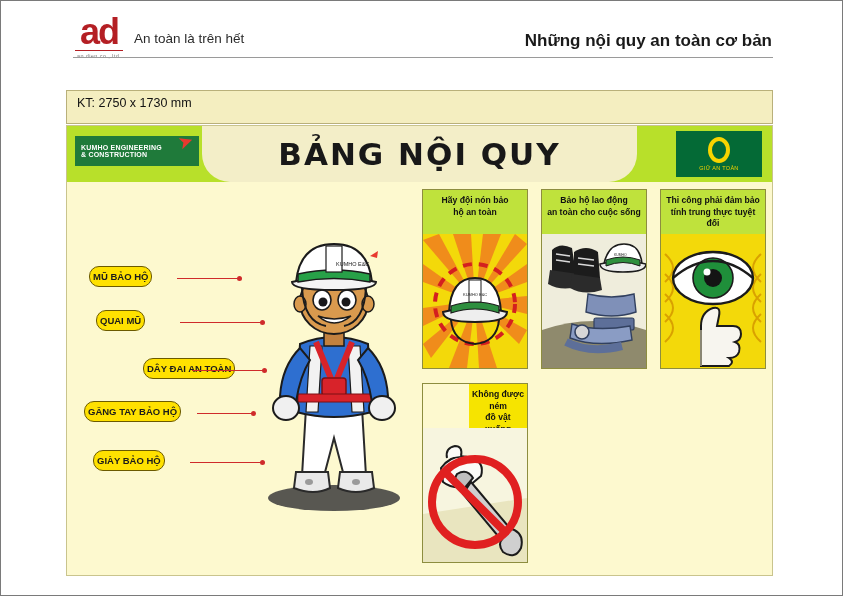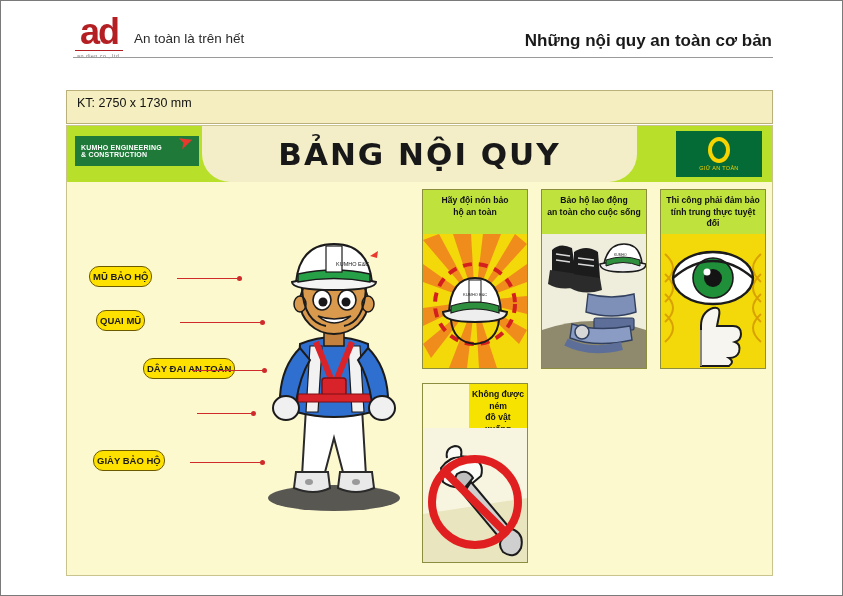--- a/index.html
+++ b/index.html
@@ -205,20 +205,21 @@
     <div class="leader-dot" style="left:170px; top:150px;"></div>
 
     <div class="label-pill" style="left:29px; top:184px;">QUAI  MŨ</div>
     <div class="leader" style="left:113px; top:196px; width:82px;"></div>
     <div class="leader-dot" style="left:193px; top:194px;"></div>
 
     <div class="label-pill" style="left:33px; top:232px;margin-left:43px;">DÂY ĐAI AN TOÀN</div>
     <div class="leader" style="left:125px; top:244px; width:72px;"></div>
     <div class="leader-dot" style="left:195px; top:242px;"></div>
 
+    <div class="label-pill" style="left:17px; top:275px;">GĂNG TAY BẢO HỘ</div>
     <div class="leader" style="left:130px; top:287px; width:56px;"></div>
     <div class="leader-dot" style="left:184px; top:285px;"></div>
 
     <div class="label-pill" style="left:26px; top:324px;">GIÀY BẢO HỘ</div>
     <div class="leader" style="left:123px; top:336px; width:72px;"></div>
     <div class="leader-dot" style="left:193px; top:334px;"></div>
 
     <div class="mascot">
       <svg width="165" height="310" viewBox="0 0 165 310">
 

